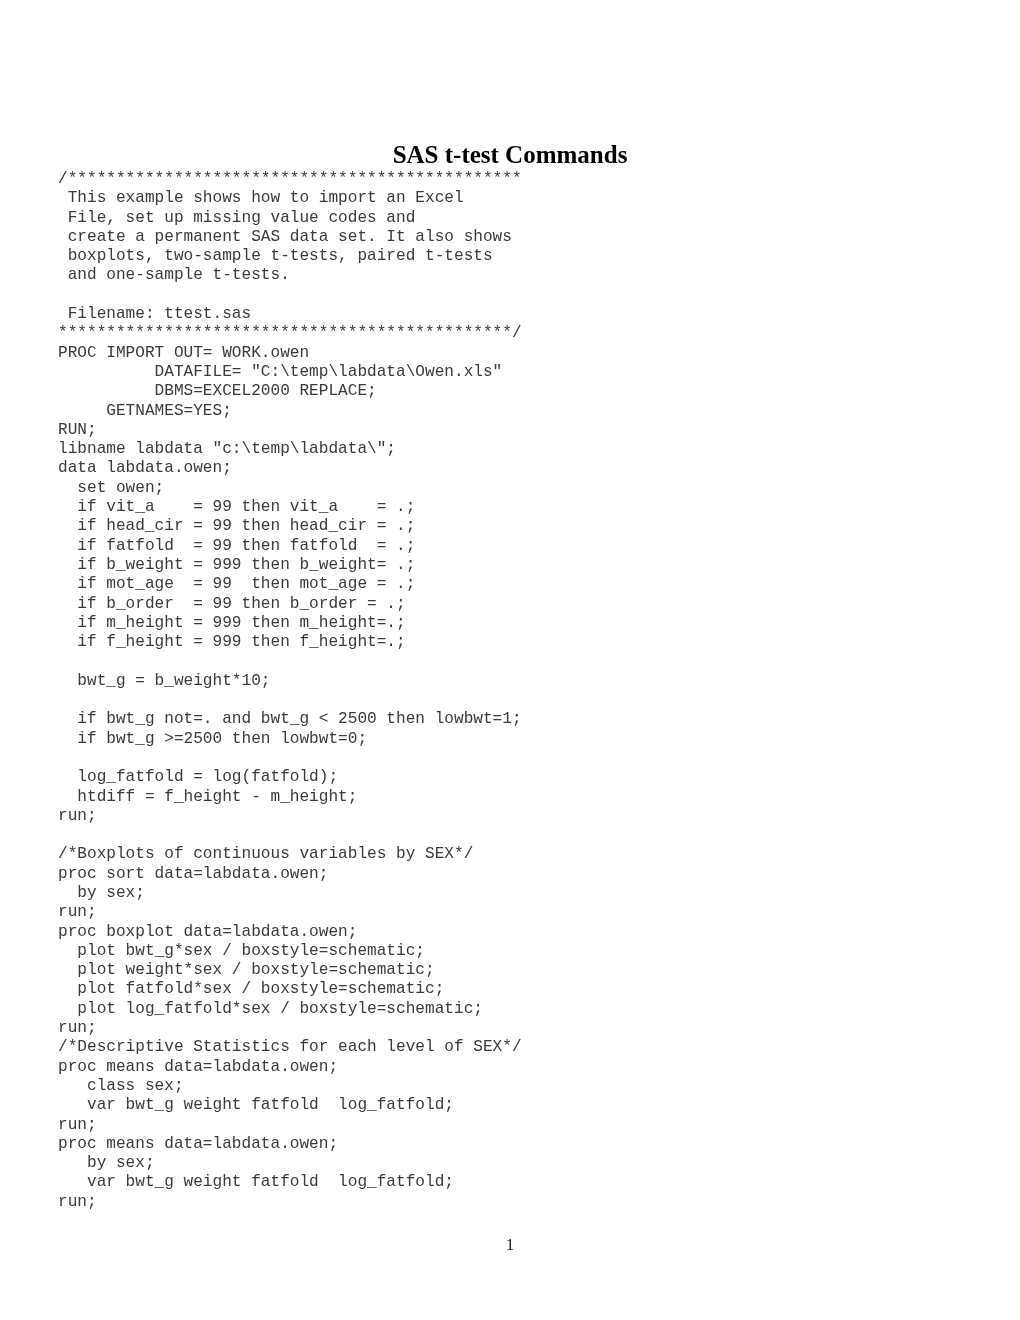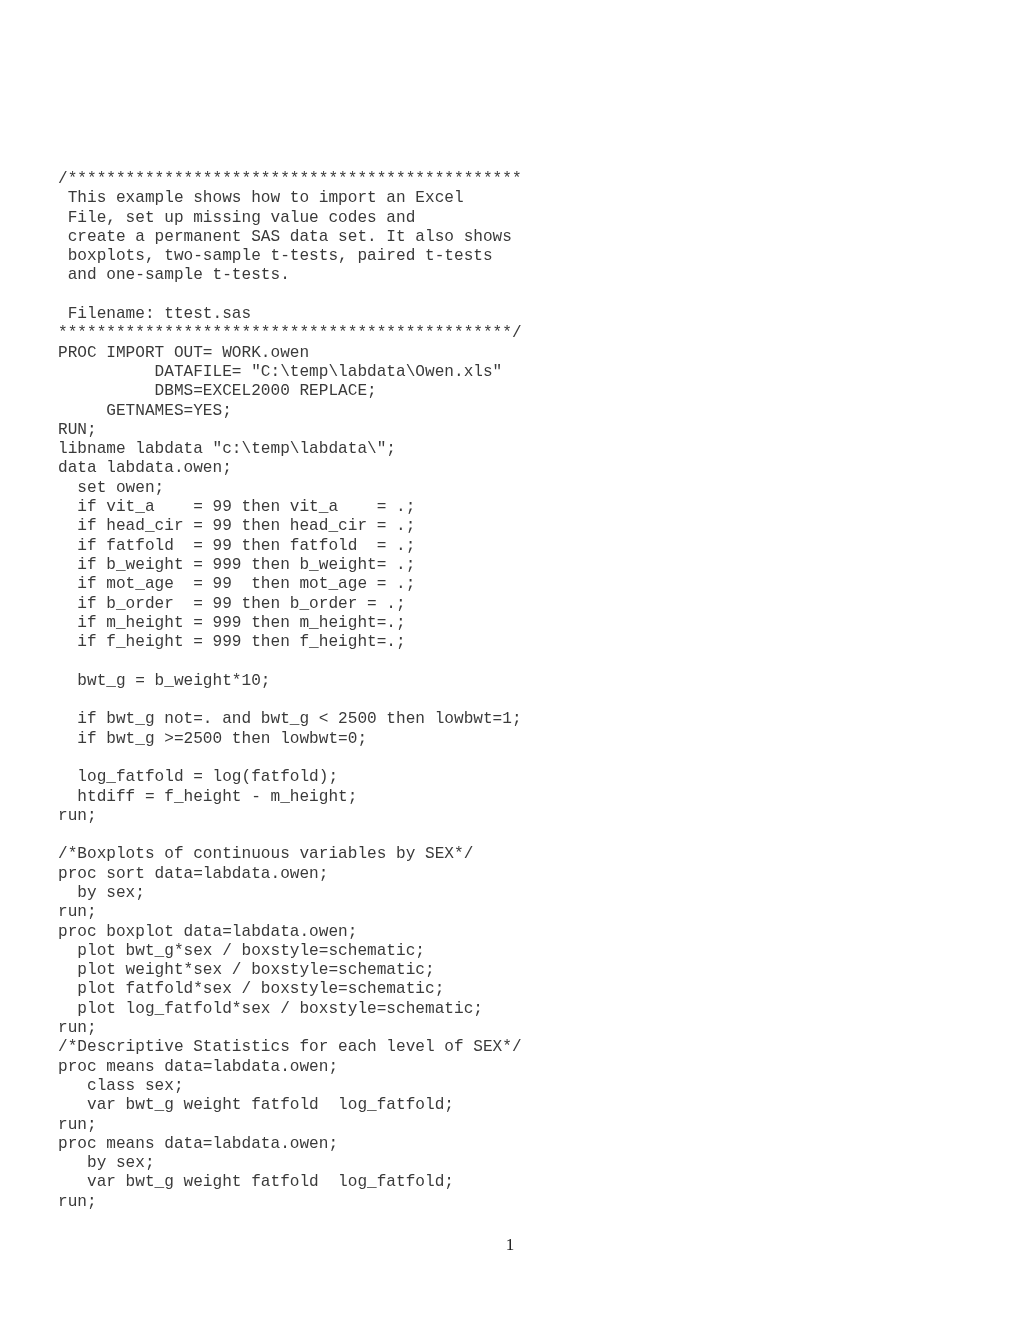--- a/index.html
+++ b/index.html
@@ -71,18 +71,19 @@
     font-family: "Liberation Serif", serif;
     font-size: 17px;
     color: #1a1a1a;
   }
 </style>
 </head>
 <body>
 
 <div class="page">
 
+  <h1 class="doc-title">SAS t-test Commands</h1>
 
   <div class="code-block"><span class="code-line">/***********************************************</span><span class="code-line"> This example shows how to import an Excel</span><span class="code-line"> File, set up missing value codes and</span><span class="code-line"> create a permanent SAS data set. It also shows</span><span class="code-line"> boxplots, two-sample t-tests, paired t-tests</span><span class="code-line"> and one-sample t-tests.</span><span class="code-line blank">&nbsp;</span><span class="code-line"> Filename: ttest.sas</span><span class="code-line">***********************************************/</span><span class="code-line">PROC IMPORT OUT= WORK.owen</span><span class="code-line">          DATAFILE= "C:\temp\labdata\Owen.xls"</span><span class="code-line">          DBMS=EXCEL2000 REPLACE;</span><span class="code-line">     GETNAMES=YES;</span><span class="code-line">RUN;</span><span class="code-line">libname labdata "c:\temp\labdata\";</span><span class="code-line">data labdata.owen;</span><span class="code-line">  set owen;</span><span class="code-line">  if vit_a    = 99 then vit_a    = .;</span><span class="code-line">  if head_cir = 99 then head_cir = .;</span><span class="code-line">  if fatfold  = 99 then fatfold  = .;</span><span class="code-line">  if b_weight = 999 then b_weight= .;</span><span class="code-line">  if mot_age  = 99  then mot_age = .;</span><span class="code-line">  if b_order  = 99 then b_order = .;</span><span class="code-line">  if m_height = 999 then m_height=.;</span><span class="code-line">  if f_height = 999 then f_height=.;</span><span class="code-line blank">&nbsp;</span><span class="code-line">  bwt_g = b_weight*10;</span><span class="code-line blank">&nbsp;</span><span class="code-line">  if bwt_g not=. and bwt_g &lt; 2500 then lowbwt=1;</span><span class="code-line">  if bwt_g &gt;=2500 then lowbwt=0;</span><span class="code-line blank">&nbsp;</span><span class="code-line">  log_fatfold = log(fatfold);</span><span class="code-line">  htdiff = f_height - m_height;</span><span class="code-line">run;</span><span class="code-line blank">&nbsp;</span><span class="code-line">/*Boxplots of continuous variables by SEX*/</span><span class="code-line">proc sort data=labdata.owen;</span><span class="code-line">  by sex;</span><span class="code-line">run;</span><span class="code-line">proc boxplot data=labdata.owen;</span><span class="code-line">  plot bwt_g*sex / boxstyle=schematic;</span><span class="code-line">  plot weight*sex / boxstyle=schematic;</span><span class="code-line">  plot fatfold*sex / boxstyle=schematic;</span><span class="code-line">  plot log_fatfold*sex / boxstyle=schematic;</span><span class="code-line">run;</span><span class="code-line">/*Descriptive Statistics for each level of SEX*/</span><span class="code-line">proc means data=labdata.owen;</span><span class="code-line">   class sex;</span><span class="code-line">   var bwt_g weight fatfold  log_fatfold;</span><span class="code-line">run;</span><span class="code-line">proc means data=labdata.owen;</span><span class="code-line">   by sex;</span><span class="code-line">   var bwt_g weight fatfold  log_fatfold;</span><span class="code-line">run;</span></div>
 
   <div class="page-number">1</div>
 
 </div>
 
 </body></html>

